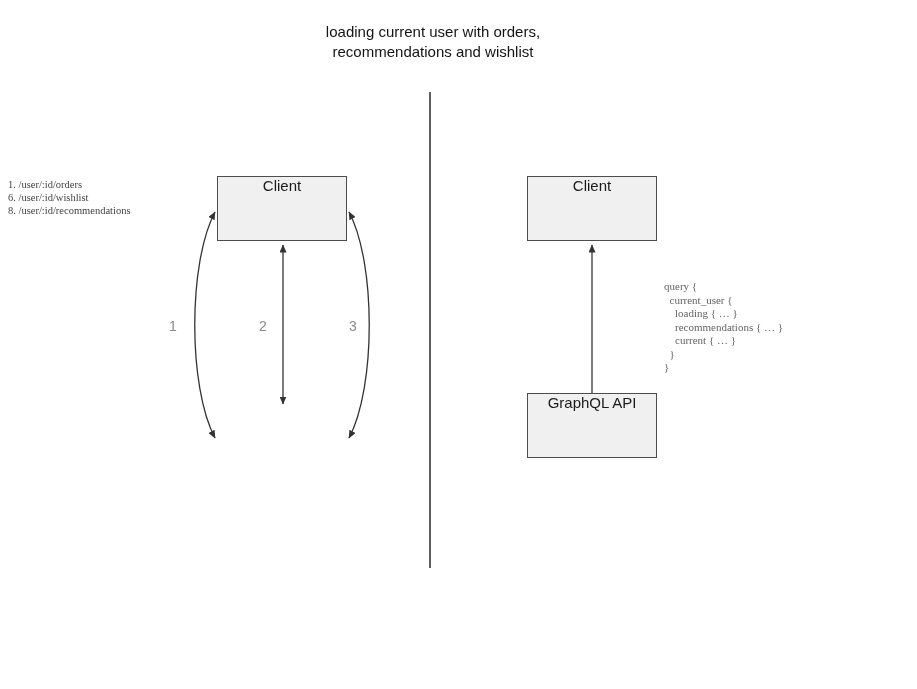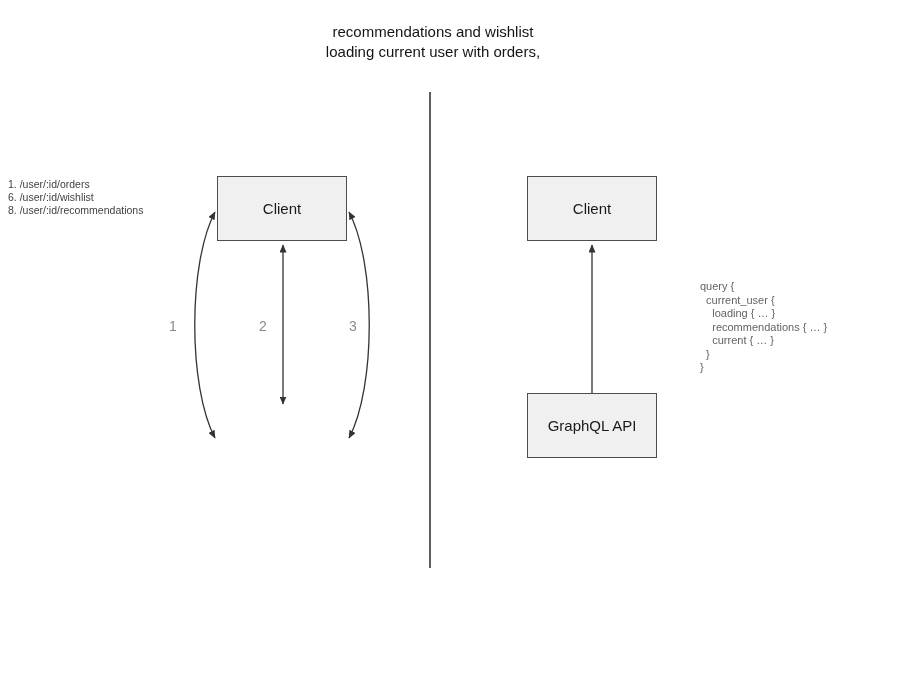--- a/index.html
+++ b/index.html
@@ -33,50 +33,49 @@
     height: 476px;
     background: #5e5e5e;
   }
   .box {
     position: absolute;
     width: 130px;
     height: 65px;
     background: #f0f0f0;
     border: 1.3px solid #4d4d4d;
     display: flex;
-    align-items: center;
+    align-items: flex-start;
     justify-content: center;
     font-size: 15px;
     color: #1a1a1a;
     box-sizing: border-box;
   }
   .box-client-left  { left: 217px; top: 176px; }
   .box-rest-api     { left: 217px; top: 407px; }
   .box-client-right { left: 527px; top: 176px; }
   .box-graphql-api  { left: 527px; top: 393px; }
   .code {
     position: absolute;
-    font-family: Liberation Sans, sans-serif;
+    font-family: Liberation Serif, serif;
     margin: 0;
   }
   .code div { white-space: pre; }
   .endpoints {
     left: 8px;
     top: 178px;
     font-size: 10.5px;
     line-height: 13px;
     color: #3f3f3f;
   }
   .query {
     left: 664px;
     top: 280px;
     font-size: 11px;
     line-height: 13.5px;
     color: #636363;
-    margin-left: 36px;
   }
   .arrow-num {
     position: absolute;
     font-size: 14px;
     color: #8a8a8a;
     width: 16px;
     text-align: center;
   }
   .num-1 { left: 165px; top: 318px; }
   .num-2 { left: 255px; top: 318px; }
@@ -94,22 +93,22 @@
     stroke: #333333;
     stroke-width: 1.3px;
   }
 </style>
 </head>
 <body>
 
 <div class="canvas">
 
   <div class="title">
+    <div>loading current user with orders,</div>
     <div>recommendations and wishlist</div>
-    <div>loading current user with orders,</div>
   </div>
 
   <div class="divider"></div>
 
   <div class="code endpoints">
     <div>1. /user/:id/orders</div>
     <div>6. /user/:id/wishlist</div>
     <div>8. /user/:id/recommendations</div>
   </div>
 

